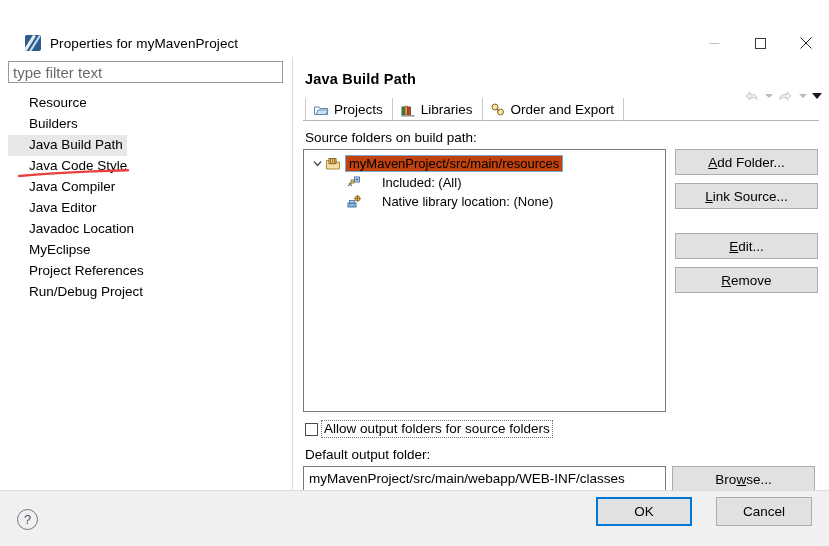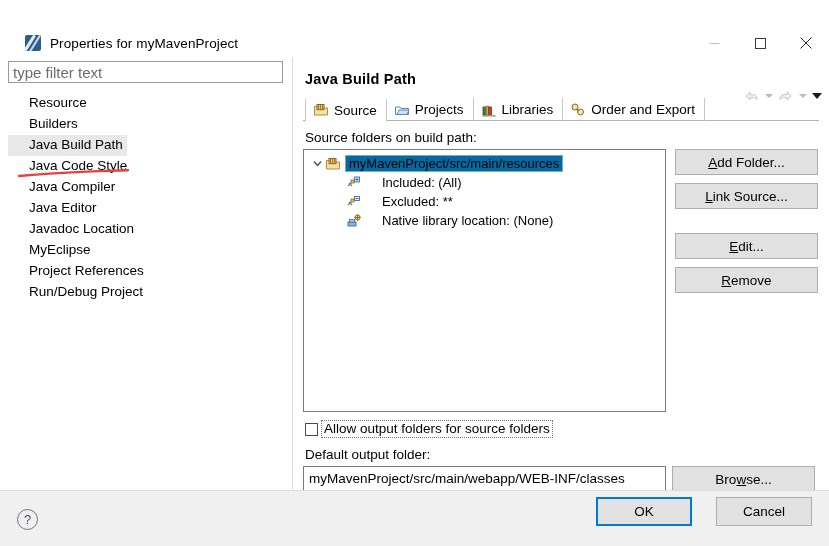--- a/index.html
+++ b/index.html
@@ -199,21 +199,21 @@
     padding-left: 6px;
   }
   .src-row .twisty {
     width: 15px; height: 15px;
     display: flex; align-items: center; justify-content: center;
     flex: 0 0 auto;
   }
   .src-row .rowicon { width: 16px; height: 16px; margin-right: 4px; flex: 0 0 auto; }
   .src-row.child { padding-left: 42px; gap: 16px; }
   .sel-label {
-    background: #0369a1;
+    background: #c2410c;
     border: 1px solid #7aa9c9;
     padding: 0 3px;
     line-height: 15px;
     display: inline-block;
   }
   #side-buttons {
     margin-left: 9px;
     display: flex; flex-direction: column;
   }
   .btn {
@@ -366,32 +366,20 @@
         <div class="nav-caret">
             <span class="caret-grey"></span>
           </div>
         <div class="nav-caret">
             <span class="caret-black"></span>
           </div>
       </div>
 
       <div id="tabs-wrap">
         <div id="tabs">
-          <div class="tab active">
-            <span class="tab-icon">
-              <svg width="16" height="16" viewBox="0 0 16 16">
-                <path d="M1.5,4.5 L6,4.5 L7.2,6 L14.5,6 L14.5,13 L1.5,13 Z" fill="#f6dfa8" stroke="#b08c3a" stroke-width="1"></path>
-                <rect x="4" y="2.5" width="7" height="5.2" fill="#e8c96f" stroke="#8a6a22" stroke-width="1"></rect>
-                <line x1="5.5" y1="2.5" x2="5.5" y2="7.7" stroke="#8a6a22" stroke-width="0.8"></line>
-                <line x1="7.5" y1="2.5" x2="7.5" y2="7.7" stroke="#8a6a22" stroke-width="0.8"></line>
-                <line x1="9.5" y1="2.5" x2="9.5" y2="7.7" stroke="#8a6a22" stroke-width="0.8"></line>
-              </svg>
-            </span>
-            <span>Source</span>
-          </div>
           <div class="tab">
             <span class="tab-icon">
               <svg width="16" height="16" viewBox="0 0 16 16">
                 <path d="M1.5,5 L6,5 L7,6.5 L14.5,6.5 L14.5,12.5 L1.5,12.5 Z" fill="#ffffff" stroke="#5b87b5" stroke-width="1"></path>
                 <path d="M3,12.5 L5,8 L15,8 L13,12.5 Z" fill="#cfe2f2" stroke="#5b87b5" stroke-width="1"></path>
               </svg>
             </span>
             <span>Projects</span>
           </div>
           <div class="tab">
@@ -446,31 +434,20 @@
                 <svg width="16" height="16" viewBox="0 0 16 16">
                   <path d="M2,11 L6,7 M3,8 L6,11" stroke="#7a7a7a" stroke-width="1.2"></path>
                   <rect x="5" y="5" width="3" height="3" fill="#e8c96f" stroke="#8a6a22" stroke-width="0.8"></rect>
                   <rect x="8.5" y="2" width="5" height="5" fill="#cfe2f2" stroke="#3b6ea5" stroke-width="0.9"></rect>
                   <path d="M11,3 L11,6 M9.5,4.5 L12.5,4.5" stroke="#3b6ea5" stroke-width="0.9"></path>
                 </svg>
               </span>
               <span>Included: (All)</span>
             </div>
 
-            <div class="src-row child">
-              <span class="rowicon">
-                <svg width="16" height="16" viewBox="0 0 16 16">
-                  <path d="M2,11 L6,7 M3,8 L6,11" stroke="#7a7a7a" stroke-width="1.2"></path>
-                  <rect x="5" y="5" width="3" height="3" fill="#e8c96f" stroke="#8a6a22" stroke-width="0.8"></rect>
-                  <rect x="8.5" y="2.5" width="5" height="4" fill="#e9eef3" stroke="#3b6ea5" stroke-width="0.9"></rect>
-                  <path d="M9.5,4.5 L12.5,4.5" stroke="#3b6ea5" stroke-width="1"></path>
-                </svg>
-              </span>
-              <span>Excluded: **</span>
-            </div>
 
             <div class="src-row child">
               <span class="rowicon">
                 <svg width="16" height="16" viewBox="0 0 16 16">
                   <rect x="2" y="9" width="8" height="4" fill="#8fb3d9" stroke="#3b6ea5" stroke-width="0.9"></rect>
                   <rect x="3.5" y="6.5" width="5" height="2.5" fill="#b9cfe6" stroke="#3b6ea5" stroke-width="0.8"></rect>
                   <circle cx="11.5" cy="4.5" r="2.6" fill="#e8c96f" stroke="#8a6a22" stroke-width="0.9"></circle>
                   <path d="M11.5,1.2 L11.5,7.8 M8.4,4.5 L14.6,4.5" stroke="#8a6a22" stroke-width="0.9"></path>
                 </svg>
               </span>

